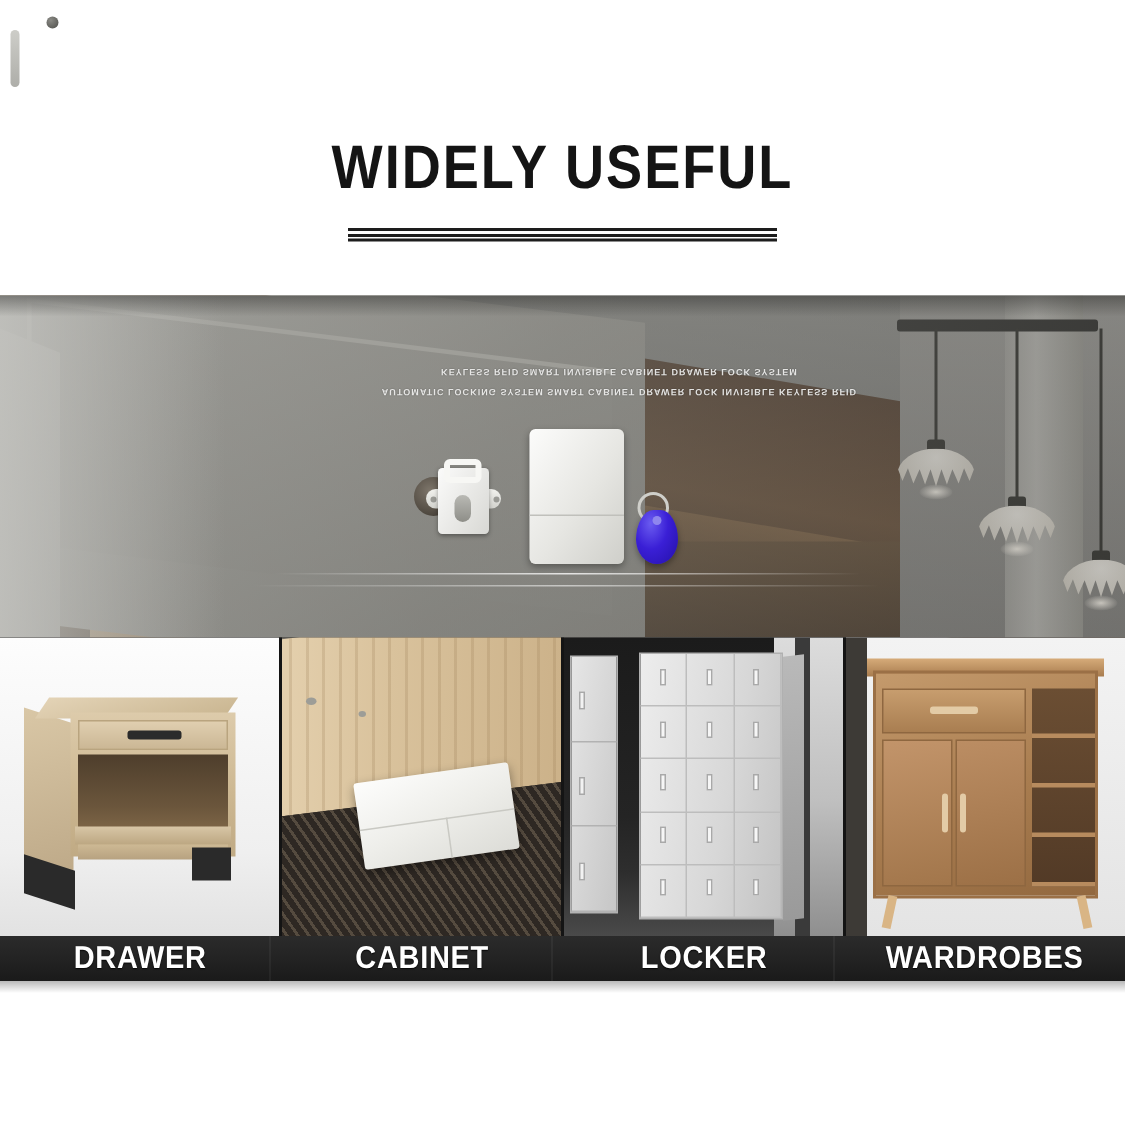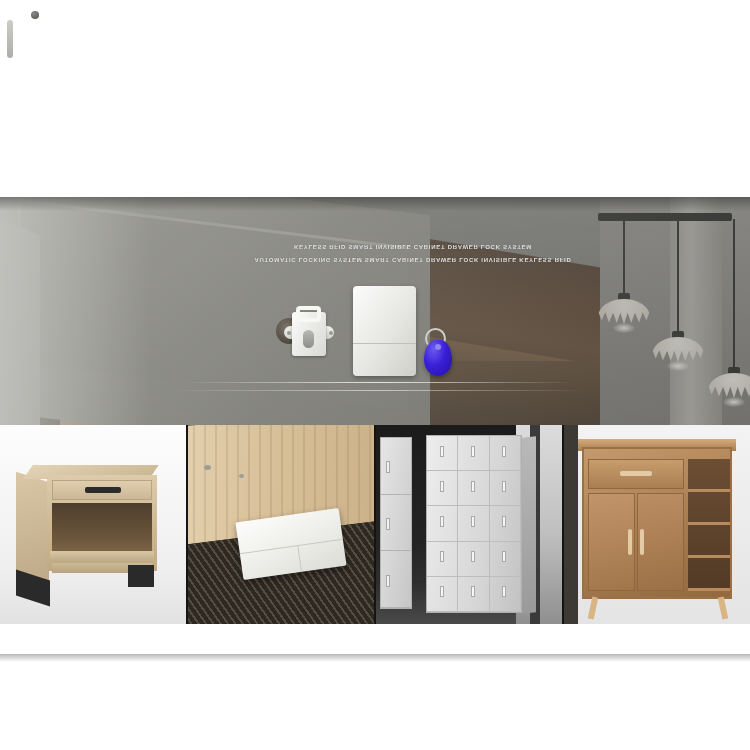--- a/index.html
+++ b/index.html
@@ -322,20 +322,30 @@
   .barshadow{
     position:absolute; left:0; top:654px; width:750px; height:8px;
     background:linear-gradient(180deg,rgba(0,0,0,.28),rgba(0,0,0,0));
   }
 </style>
 </head>
 <body>
 
 <div class="page">
 
+  <div class="title-block">
+    <div class="title">WIDELY USEFUL</div>
+    <div class="rule">
+      <div class="l1"></div>
+        <div class="l2"></div>
+        <div class="l3"></div>
+      <div class="l4"></div>
+        <div class="l5"></div>
+    </div>
+  </div>
 
   <div class="hero">
     <div class="hero-room"></div>
     <div class="beam"></div>
     <div class="beam2"></div>
     <div class="floor"></div>
     <div class="lightwood"></div>
     <div class="rwall"></div>
     <div class="curtain"></div>
 
@@ -507,15 +517,21 @@
       <div class="wd-door-l"></div>
       <div class="wd-door-r"></div>
       <div class="wd-h1"></div>
       <div class="wd-h2"></div>
       <div class="wd-leg-l"></div>
       <div class="wd-leg-r"></div>
     </div>
 
   </div>
 
+  <div class="labelbar">
+    <div class="label">DRAWER</div>
+    <div class="label">CABINET</div>
+    <div class="label">LOCKER</div>
+    <div class="label">WARDROBES</div>
+  </div>
   <div class="barshadow"></div>
 
 </div>
 
 </body></html>

